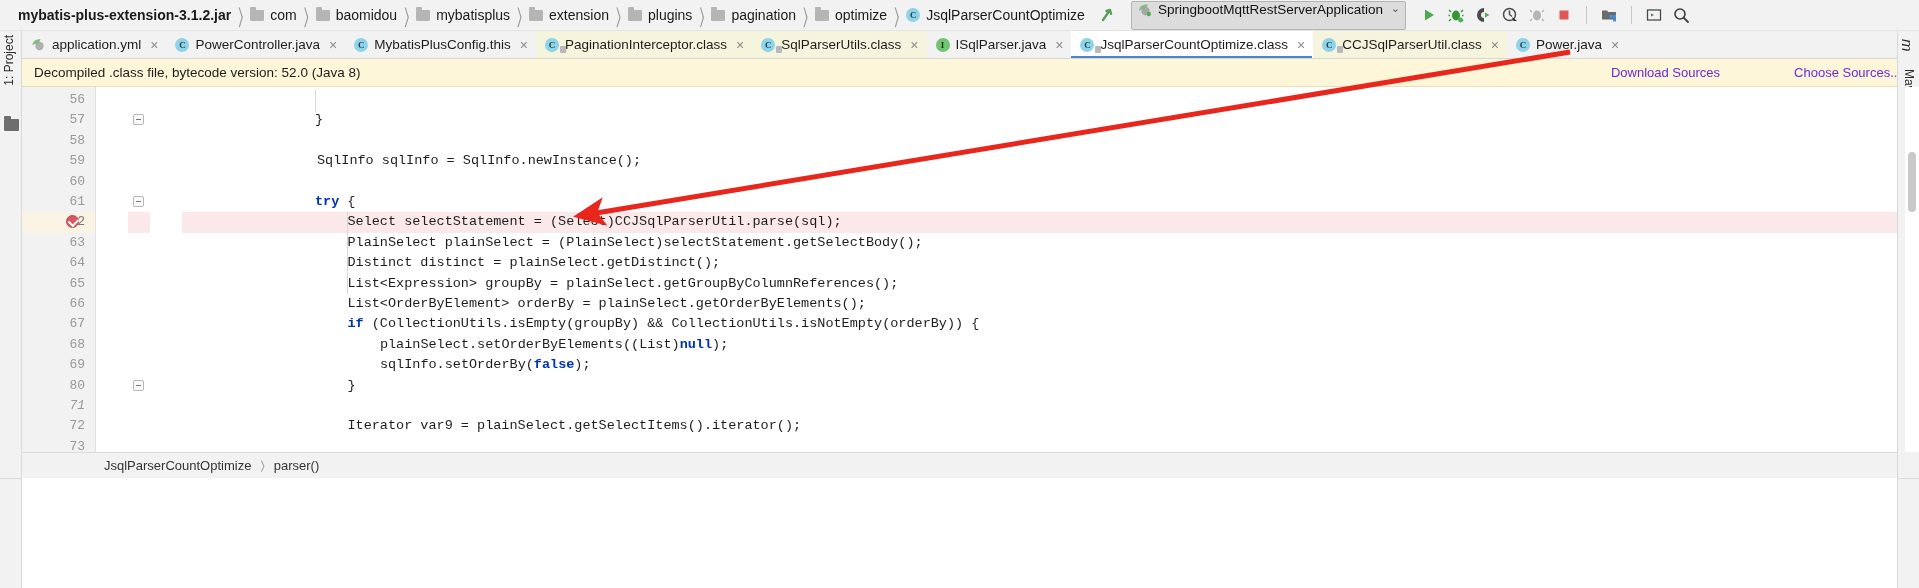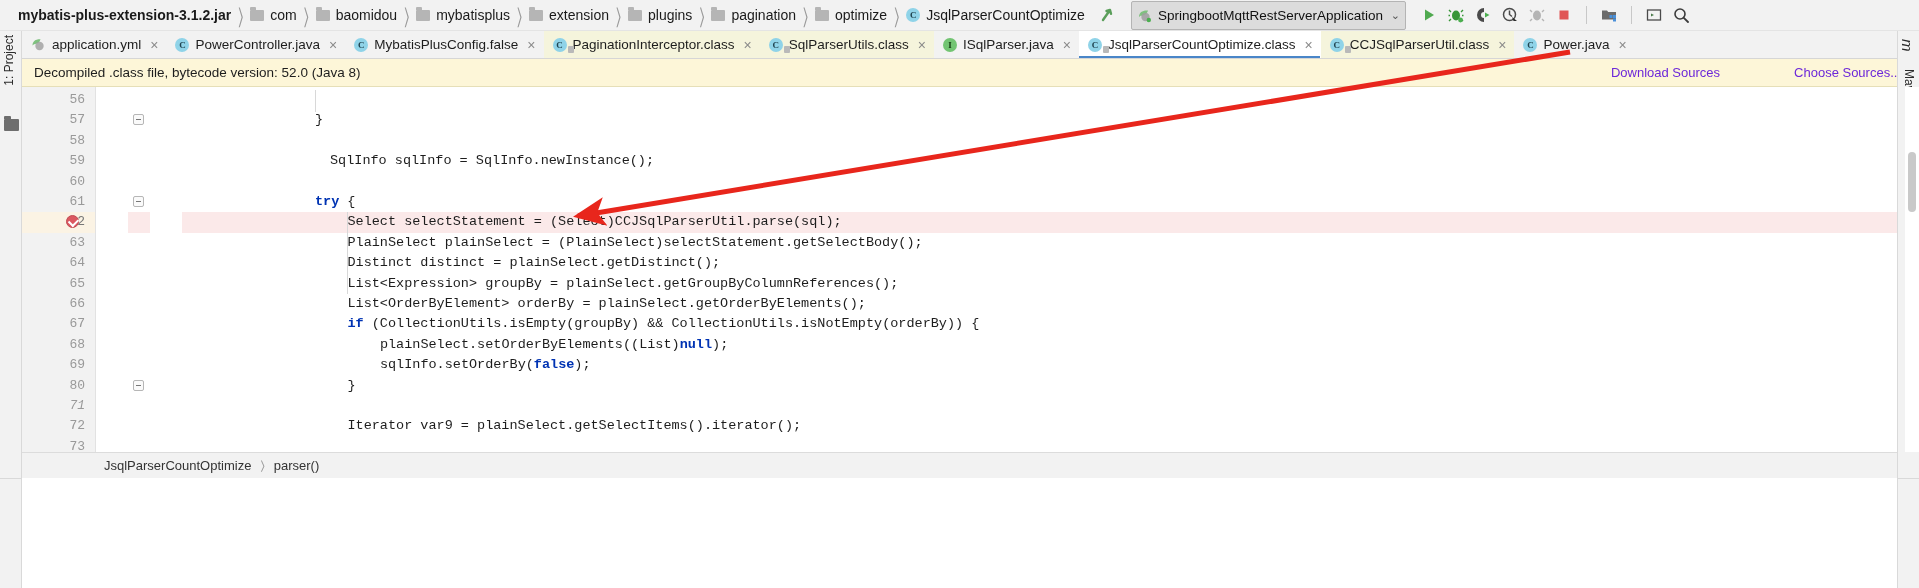--- a/index.html
+++ b/index.html
@@ -41,21 +41,21 @@
     display: flex; align-items: center; justify-content: center; flex: 0 0 auto;
     font-family: "Liberation Serif", serif;
   }
   .iface-ico { background: #72c472; color: #12380f; }
   .up-arrow {
     margin-left: 14px; margin-right: 12px; width: 18px; height: 18px; position: relative;
   }
 
   
   .runcfg {
-    display: flex; align-items: center; height: 29px; min-width: 275px;
+    display: flex; height: 29px; min-width: 275px;
     background: #dcdcdc; border: 1px solid #b4b4b4; border-radius: 2px;
     padding: 0 5px 0 5px; margin-left: 2px;
   }
   .runcfg .label { font-size: 13.5px; color: #111; white-space: nowrap; flex: 1; }
   .runcfg .chev { color: #555; font-size: 11px; margin-left: 6px; }
   .tb-icons { display: flex; align-items: center; gap: 5px; margin-left: 12px; }
   .tb-ico { width: 22px; height: 22px; display:flex; align-items:center; justify-content:center; }
   .tb-div { width: 1px; height: 18px; background: #c8c8c8; margin: 0 6px; }
 
   
@@ -353,21 +353,21 @@
         <span class="ico-wrap">
           <span class="class-ico">C</span>
         </span>
         <span>PowerController.java</span>
         <span class="close">×</span>
       </div>
       <div class="tab">
         <span class="ico-wrap">
           <span class="class-ico">C</span>
         </span>
-        <span>MybatisPlusConfig.false</span>
+        <span>MybatisPlusConfig.this</span>
         <span class="close">×</span>
       </div>
       <div class="tab cls">
         <span class="ico-wrap">
           <span class="class-ico">C</span>
           <span class="tab-lock"></span>
         </span>
         <span>PaginationInterceptor.class</span>
         <span class="close">×</span>
       </div>
@@ -454,21 +454,21 @@
         <div class="breakpoint" style="top: 128.4px;"></div>
       </div>
     <div id="folding">
         <div class="fold" style="top: 27.4px;"></div>
         <div class="fold" style="top: 109px;"></div>
         <div class="gutter-hl" style="top: 125.4px; height: 20.4px; background: rgb(251, 233, 233);"></div>
         <div class="fold" style="top: 292.6px;"></div>
       </div>
     <div id="codearea">
         <div class="code-line" style="top: 23.4px; left: 132.96px;"><span>}</span></div>
-        <div class="code-line" style="top: 64.2px; left: 148px;"><span>SqlInfo sqlInfo = SqlInfo.newInstance();</span></div>
+        <div class="code-line" style="top: 64.2px; left: 135px;"><span>SqlInfo sqlInfo = SqlInfo.newInstance();</span></div>
         <div class="code-line" style="top: 105px; left: 132.96px;"><span class="kw">try</span><span> {</span></div>
         <div class="code-hl" style="top: 125.4px; height: 20.4px;"></div>
         <div class="code-line" style="top: 125.4px; left: 165.44px;"><span>Select selectStatement = (Select)CCJSqlParserUtil.parse(sql);</span></div>
         <div class="code-line" style="top: 145.8px; left: 165.44px;"><span>PlainSelect plainSelect = (PlainSelect)selectStatement.getSelectBody();</span></div>
         <div class="code-line" style="top: 166.2px; left: 165.44px;"><span>Distinct distinct = plainSelect.getDistinct();</span></div>
         <div class="code-line" style="top: 186.6px; left: 165.44px;"><span>List&lt;Expression&gt; groupBy = plainSelect.getGroupByColumnReferences();</span></div>
         <div class="code-line" style="top: 207px; left: 165.44px;"><span>List&lt;OrderByElement&gt; orderBy = plainSelect.getOrderByElements();</span></div>
         <div class="code-line" style="top: 247.8px; left: 197.92px;"><span>plainSelect.setOrderByElements((List)</span><span class="kw">null</span><span>);</span></div>
         <div class="code-line" style="top: 227.4px; left: 165.44px;"><span class="kw">if</span><span> (CollectionUtils.isEmpty(groupBy) &amp;&amp; CollectionUtils.isNotEmpty(orderBy)) {</span></div>
         <div class="code-line" style="top: 268.2px; left: 197.92px;"><span>sqlInfo.setOrderBy(</span><span class="kw">false</span><span>);</span></div>

